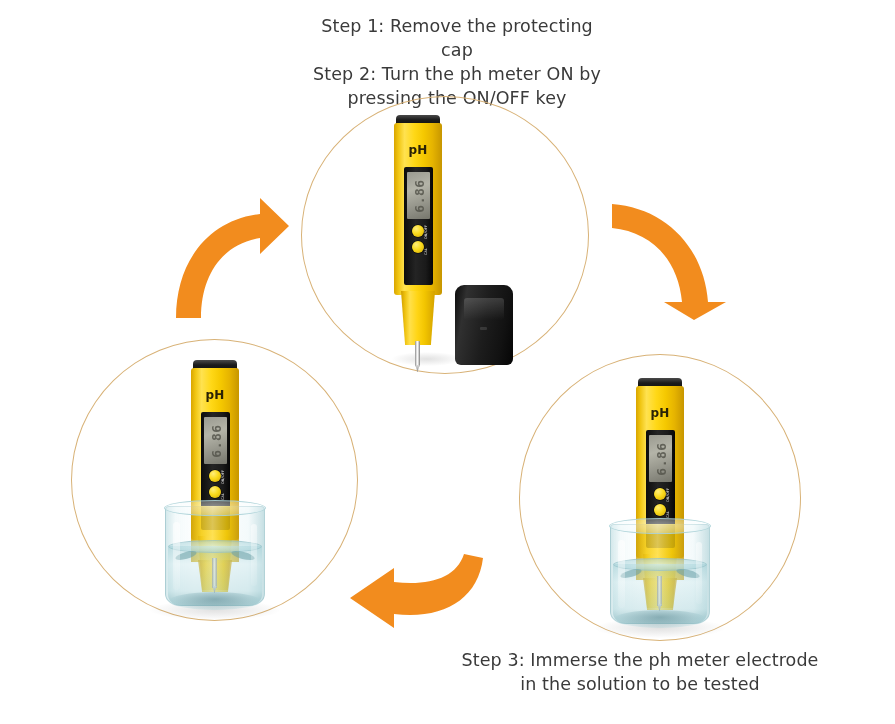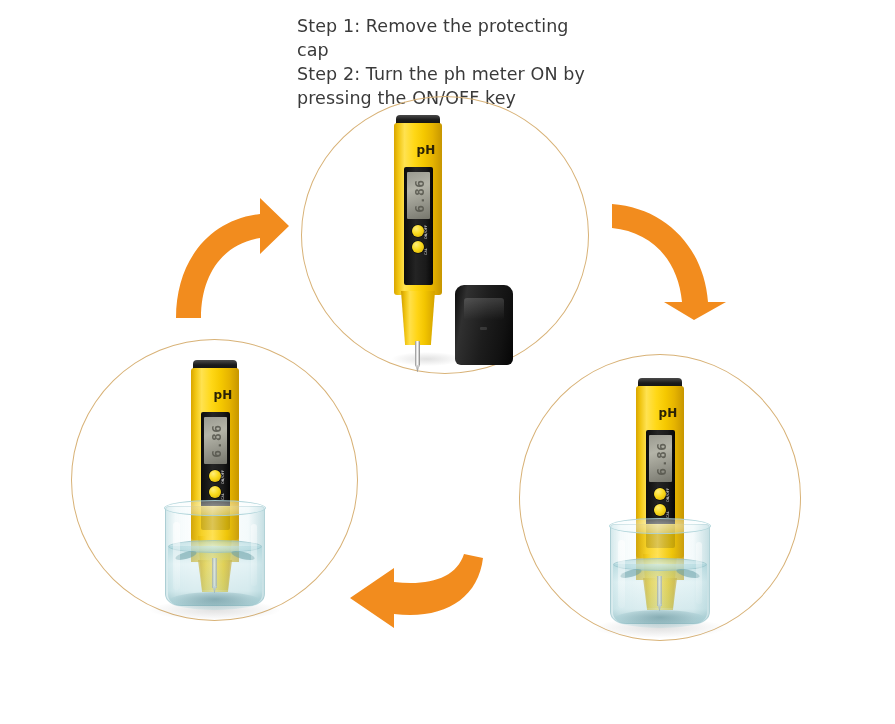--- a/index.html
+++ b/index.html
@@ -23,23 +23,24 @@
   .caption {
     position: absolute;
     color: #3a3a3a;
     font-family: "DejaVu Sans", sans-serif;
     font-size: 17.5px;
     line-height: 24px;
     white-space: pre-line;
     letter-spacing: 0.1px;
   }
   #caption-top {
-    left: 297px;
+    left: 307px;
     top: 14px;
     width: 300px;
+    text-align: center;
   }
   #caption-step4 {
     left: 55px;
     top: 630px;
     width: 330px;
     text-align: center;
   }
   #caption-step3 {
     left: 445px;
     top: 648px;
@@ -120,21 +121,21 @@
     left: 21.5px;
     top: 250px;
     width: 4px;
     height: 7px;
     background: linear-gradient(180deg,#d8d8d8,#8e8e8e);
     clip-path: polygon(0% 0%, 100% 0%, 55% 100%, 45% 100%);
   }
   
   .m-ph {
     position: absolute;
-    left: 8px;
+    left: 0;
     top: 28px;
     width: 48px;
     text-align: center;
     font-family: "DejaVu Sans", sans-serif;
     font-size: 12px;
     font-weight: bold;
     color: #2a2206;
     letter-spacing: 0.3px;
   }
   
@@ -334,20 +335,22 @@
 </head>
 <body>
 
 <div id="stage">
 
   <div class="caption" id="caption-top">Step 1: Remove the protecting cap
 Step 2: Turn the ph meter ON by
 pressing the ON/OFF key</div>
 
 
+  <div class="caption" id="caption-step3">Step 3: Immerse the ph meter electrode
+in the solution to be tested</div>
 
   <div class="ring" id="ring-top"></div>
   <div class="ring" id="ring-left"></div>
   <div class="ring" id="ring-right"></div>
 
   <div class="arrow" id="arrow-topleft">
     <svg width="125" height="128" viewBox="0 0 125 128">
       <path d="M8 126 C8 70, 40 28, 92 22 L92 6 L121 34 L92 62 L92 46 C55 52, 33 82, 33 126 Z" fill="#f28c1e"></path>
     </svg>
   </div>

